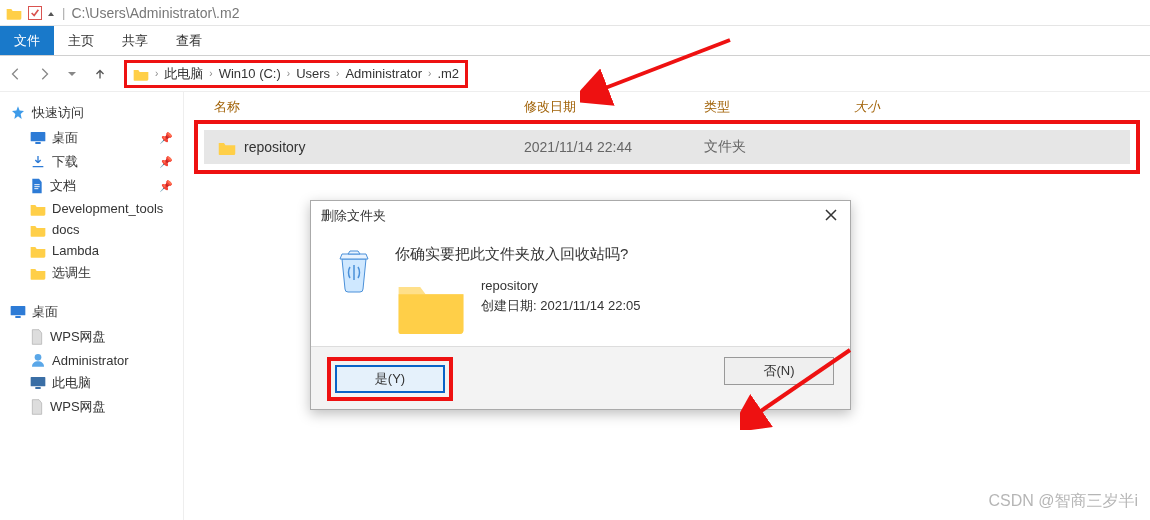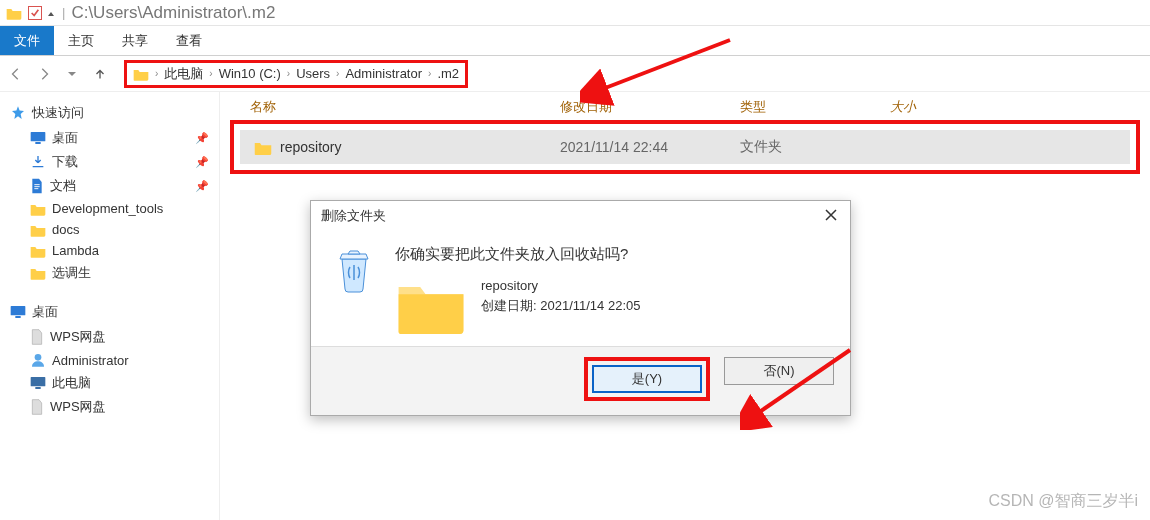--- a/index.html
+++ b/index.html
@@ -21,42 +21,42 @@
     height: 26px;
     padding: 0 6px;
     border-bottom: 1px solid #e5e5e5;
   }
   .titlebar .folder-ic { width: 16px; height: 14px; margin-right: 6px; }
   .qat { display: flex; align-items: center; gap: 4px; }
   .qat-box { width: 14px; height: 14px; border: 1px solid #555; display:flex; align-items:center; justify-content:center; }
   .qat-box.checked { border-color:#d9534f; }
   .qat-box.checked svg { stroke:#d9534f; }
   .titlebar .sep { margin: 0 6px; color: #aaa; }
-  .titlebar .path { color:#777; font-size:17px; }
+  .titlebar .path { color:#777; font-size:14px; }
   
   .tabs { display:flex; align-items:stretch; height:30px; border-bottom:1px solid #d0d0d0; }
   .tab { padding: 6px 14px; font-size:13px; color:#333; cursor:pointer; }
   .tab.file { background:#1979ca; color:#fff; }
   
   .navrow { display:flex; align-items:center; height:36px; padding:0 6px; gap:8px; border-bottom:1px solid #eee; }
   .navbtn { width:20px; height:20px; display:flex; align-items:center; justify-content:center; color:#888; }
   .breadcrumb {
     flex:1;
     height:26px;
     display:flex;
     align-items:center;
     padding:0 6px;
     gap:6px;
     font-size:13px;
   }
   .bc-highlight { border:3px solid #e11; padding:2px 6px; display:flex; align-items:center; gap:6px; }
   .bc-sep { color:#888; font-size:10px; }
   
   .main { display:flex; height: calc(520px - 26px - 30px - 36px); }
-  .sidebar { width:220px; border-right:1px solid #eee; padding:6px 0; overflow:hidden; }
+  .sidebar { width:184px; border-right:1px solid #eee; padding:6px 0; overflow:hidden; }
   .side-group { padding:2px 0; }
   .side-head { display:flex; align-items:center; gap:6px; padding:4px 10px; font-size:13px; }
   .side-head svg, .side-item svg { flex-shrink:0; }
   .side-item { display:flex; align-items:center; gap:6px; padding:3px 10px 3px 30px; font-size:13px; position:relative; }
   .side-item .pin { position:absolute; right:10px; color:#888; font-size:11px; }
   .content { flex:1; position:relative; }
   .cols { display:flex; padding:6px 10px 4px 30px; color:#a16207; font-size:13px; gap:0; }
   .cols div:nth-child(1){ flex:0 0 310px; }
   .cols div:nth-child(2){ flex:0 0 180px; }
   .cols div:nth-child(3){ flex:0 0 150px; }
@@ -76,21 +76,21 @@
     box-shadow:0 4px 12px rgba(0,0,0,0.25);
   }
   .dlg-title { display:flex; align-items:center; justify-content:space-between; padding:6px 10px; font-size:13px; }
   .dlg-close { width:16px; height:16px; cursor:pointer; }
   .dlg-body { display:flex; padding:14px 18px 10px 18px; gap:16px; }
   .dlg-body .msg { font-size:15px; }
   .dlg-iconcol { width:50px; display:flex; flex-direction:column; align-items:center; }
   .dlg-filewrap { display:flex; align-items:flex-start; gap:14px; margin-top:12px; }
   .dlg-folder-large { width:72px; height:60px; }
   .dlg-meta { font-size:13px; line-height:1.5; }
-  .dlg-buttons { display:flex; justify-content:flex-end; gap:14px; padding:10px 16px 14px 16px; background:#f3f3f3; border-top:1px solid #ddd; }
+  .dlg-buttons { display:flex; justify-content:space-between; gap:14px; padding:10px 16px 8px 16px; background:#f3f3f3; border-top:1px solid #ddd; }
   .btn { width:110px; height:28px; border:1px solid #999; background:#efefef; display:flex; align-items:center; justify-content:center; font-size:13px; cursor:pointer; }
   .btn.primary { border:2px solid #0a63c7; background:#e5f1fb; }
   .yes-wrap { border:4px solid #e11; padding:4px; }
   
   .arrow { position:absolute; pointer-events:none; }
   
   .watermark {
     position:absolute; right:12px; bottom:8px;
     font-size:16px; color:rgba(120,120,120,0.55);
     font-family:"Microsoft YaHei", sans-serif;

